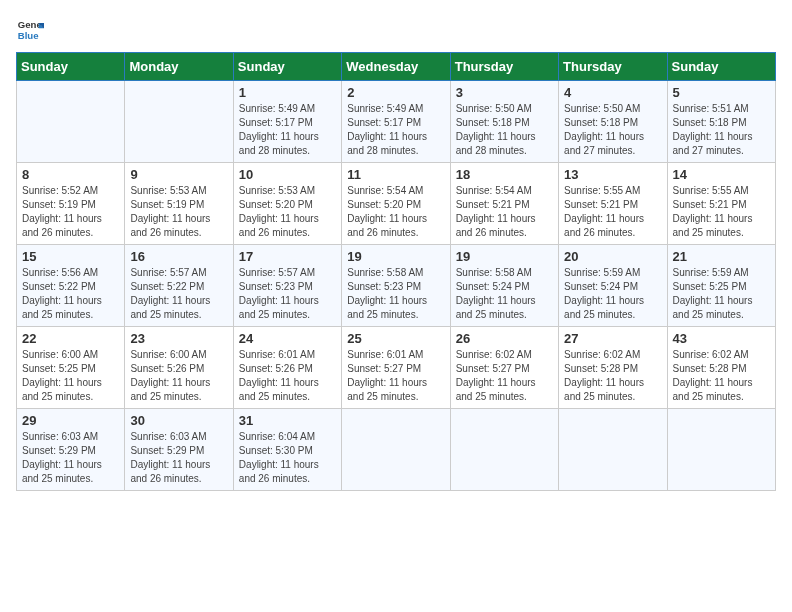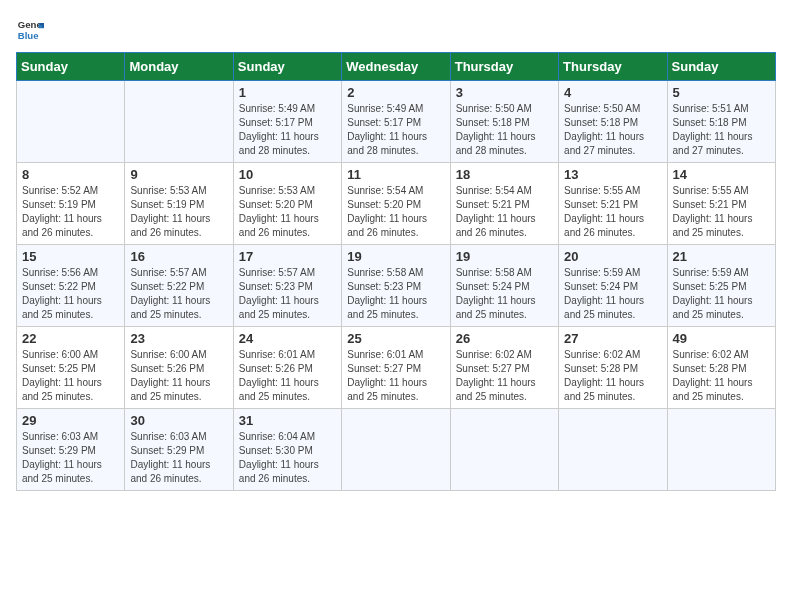--- a/index.html
+++ b/index.html
@@ -166,21 +166,21 @@
         <td><span class="day-num">23</span>
           <span class="day-info">Sunrise: 6:00 AM<br>Sunset: 5:26 PM<br>Daylight: 11 hours and 25 minutes.</span></td>
         <td><span class="day-num">24</span>
           <span class="day-info">Sunrise: 6:01 AM<br>Sunset: 5:26 PM<br>Daylight: 11 hours and 25 minutes.</span></td>
         <td><span class="day-num">25</span>
           <span class="day-info">Sunrise: 6:01 AM<br>Sunset: 5:27 PM<br>Daylight: 11 hours and 25 minutes.</span></td>
         <td><span class="day-num">26</span>
           <span class="day-info">Sunrise: 6:02 AM<br>Sunset: 5:27 PM<br>Daylight: 11 hours and 25 minutes.</span></td>
         <td><span class="day-num">27</span>
           <span class="day-info">Sunrise: 6:02 AM<br>Sunset: 5:28 PM<br>Daylight: 11 hours and 25 minutes.</span></td>
-        <td><span class="day-num">49</span>
+        <td><span class="day-num">43</span>
           <span class="day-info">Sunrise: 6:02 AM<br>Sunset: 5:28 PM<br>Daylight: 11 hours and 25 minutes.</span></td>
       </tr>
       <tr>
         <td><span class="day-num">29</span>
           <span class="day-info">Sunrise: 6:03 AM<br>Sunset: 5:29 PM<br>Daylight: 11 hours and 25 minutes.</span></td>
         <td><span class="day-num">30</span>
           <span class="day-info">Sunrise: 6:03 AM<br>Sunset: 5:29 PM<br>Daylight: 11 hours and 26 minutes.</span></td>
         <td><span class="day-num">31</span>
           <span class="day-info">Sunrise: 6:04 AM<br>Sunset: 5:30 PM<br>Daylight: 11 hours and 26 minutes.</span></td>
         <td class="empty-cell"></td>

